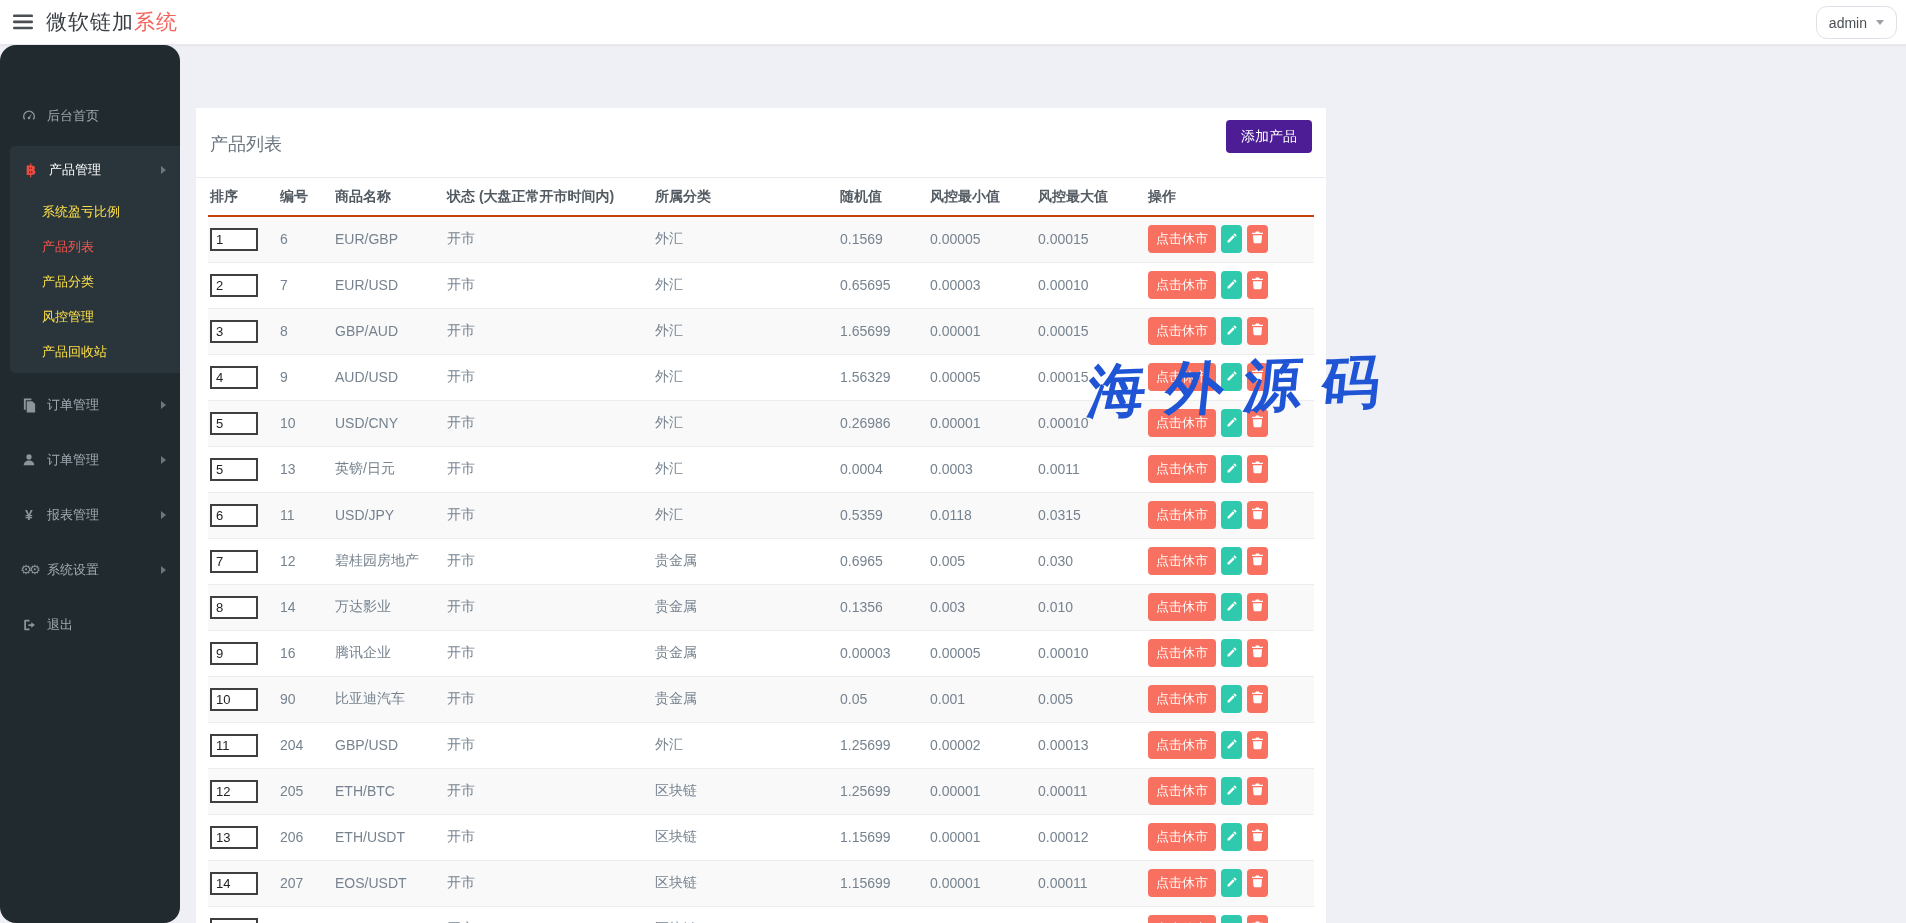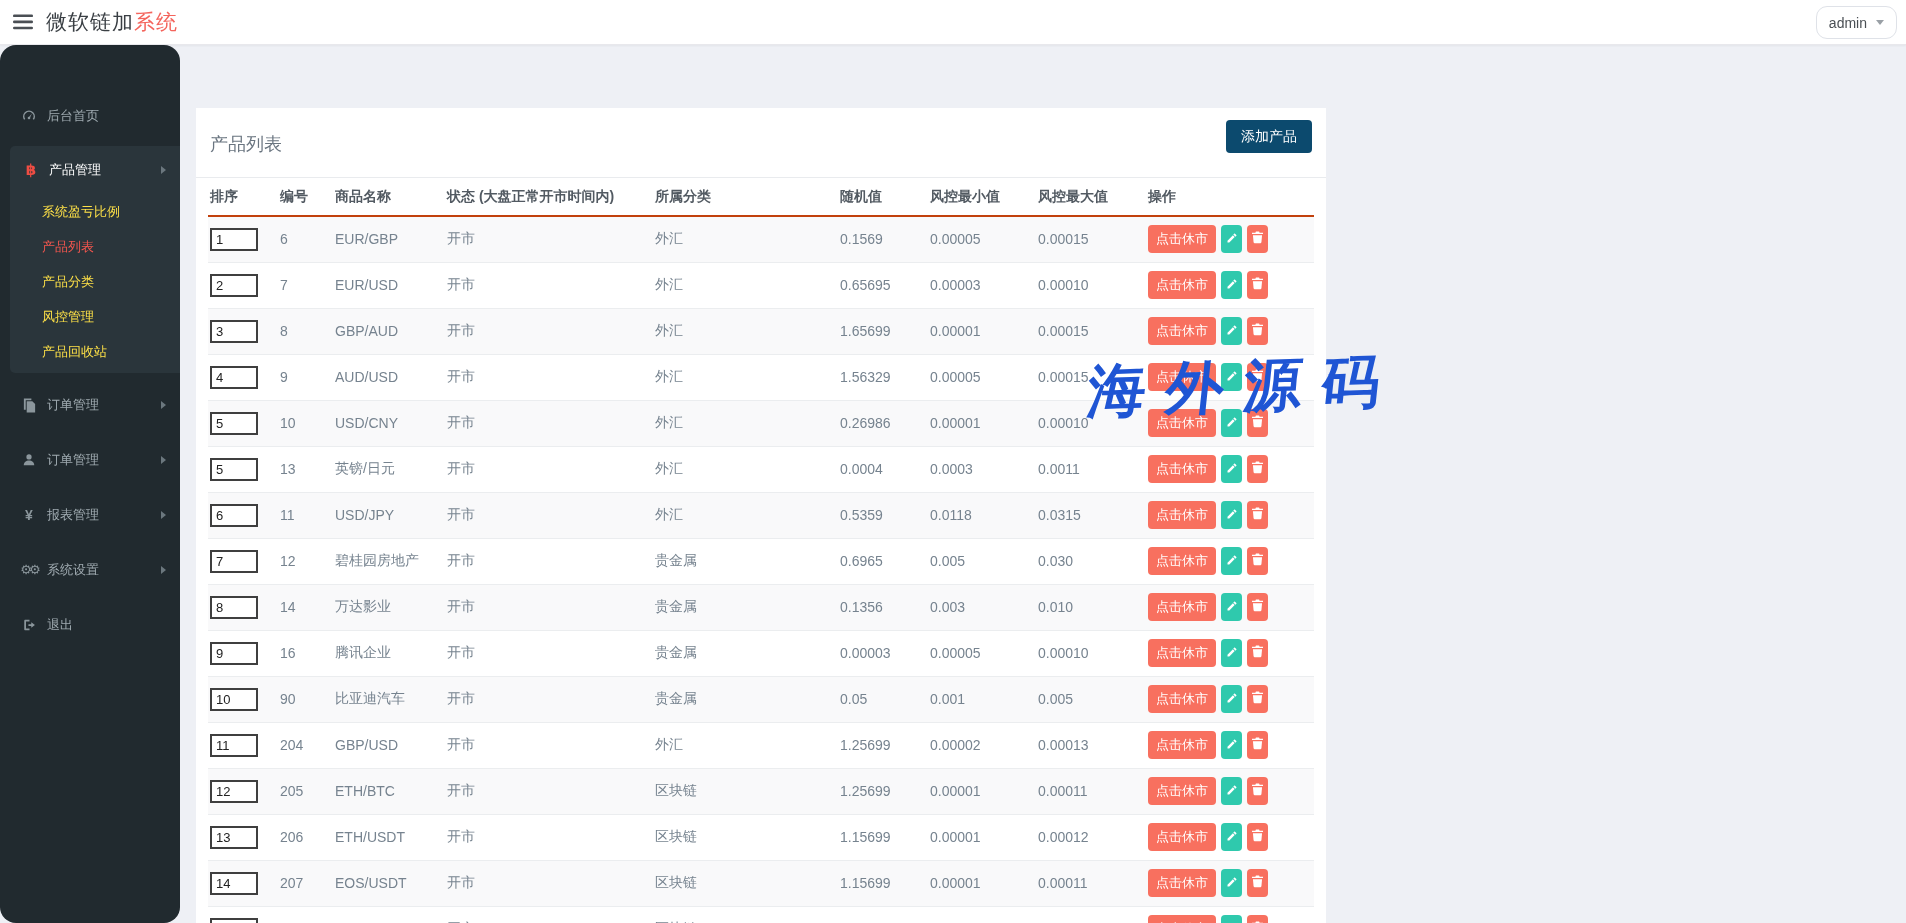--- a/index.html
+++ b/index.html
@@ -38,21 +38,21 @@
   .yen { color: #8b969c; font-weight: bold; font-size: 14px; font-style: normal; }
   .gears { color: #8b969c; font-size: 13px; font-style: normal; letter-spacing: -3px; }
   .sub-item { height: 35px; line-height: 35px; padding-left: 32px; color: #fde047; font-size: 13px; cursor: pointer; }
   .sub-item.active { color: #f4564e; }
 
   
   .card { position: absolute; left: 196px; top: 108px; width: 1130px; height: 1010px; background: #fff; z-index: 1; }
   .card-header { height: 70px; border-bottom: 1px solid #e9ebee; position: relative; }
   .card-title { position: absolute; left: 14px; top: 24px; font-size: 18px; color: #6a7580; }
   .add-btn { position: absolute; right: 14px; top: 12px; height: 33px; padding: 0 15px;
-             background: #0c4a6e; color: #fff; font-size: 14px; border: none; border-radius: 4px;
+             background: #4c1d95; color: #fff; font-size: 14px; border: none; border-radius: 4px;
              cursor: pointer; font-family: inherit; }
 
   
   table { width: 1106px; margin: 0 12px; border-collapse: collapse; table-layout: fixed; }
   thead th { height: 38px; text-align: left; font-size: 14px; font-weight: 700; color: #525a62;
              border-bottom: 2px solid #c2410c; padding: 0 2px; white-space: nowrap; overflow: hidden; }
   tbody td { height: 46px; font-size: 14px; color: #76838f; border-bottom: 1px solid #ebedef;
              padding: 0 2px; white-space: nowrap; overflow: hidden; }
   tbody tr:nth-child(odd) { background: #f9f9fa; }
   .sort-input { width: 48px; height: 23px; border: 2px solid #3f3f3f; background: #fff;

